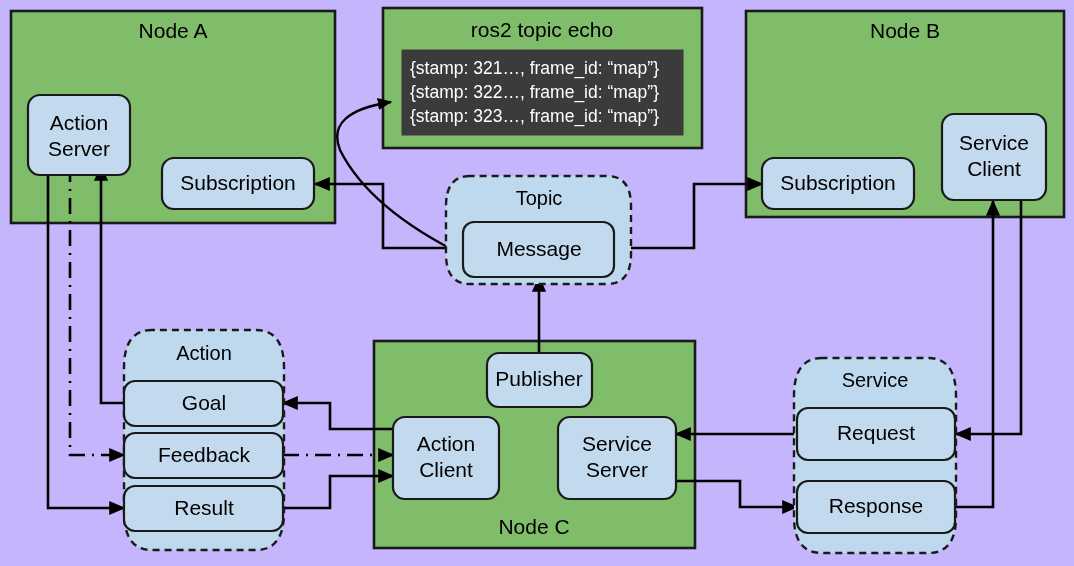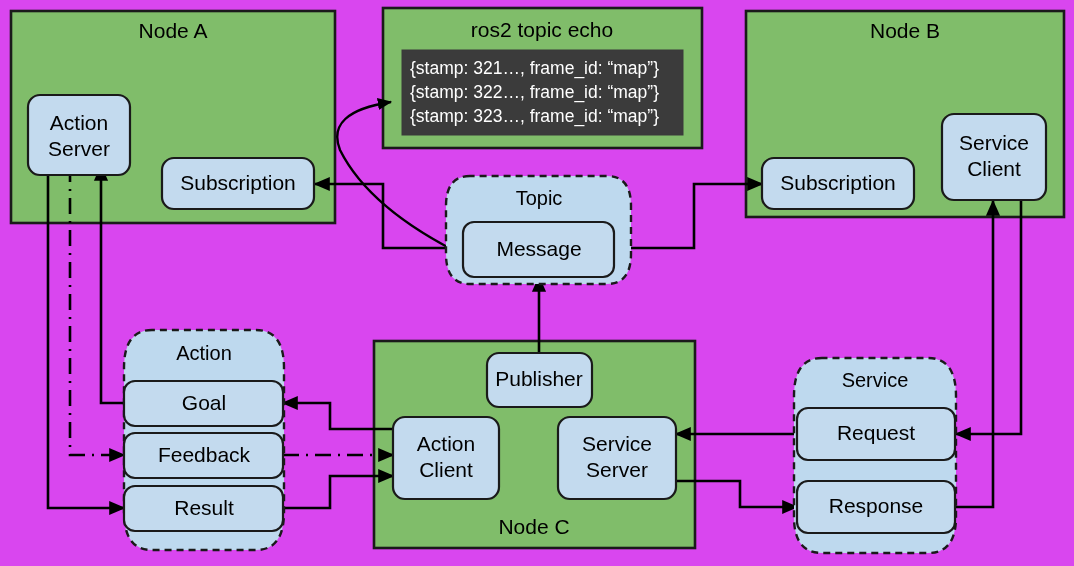--- a/index.html
+++ b/index.html
@@ -9,21 +9,21 @@
     background: #ffffff;
   }
   body {
     font-family: "Liberation Sans", sans-serif;
   }
   #diagram-root {
     position: relative;
     width: 1074px;
     height: 566px;
     overflow: hidden;
-    background: #d946ef;
+    background: #c4b5fd;
     text-align: right;
   }
   svg#scene {
     position: absolute;
     top: 0;
     left: 0;
     width: 1074px;
     height: 566px;
   }
   

